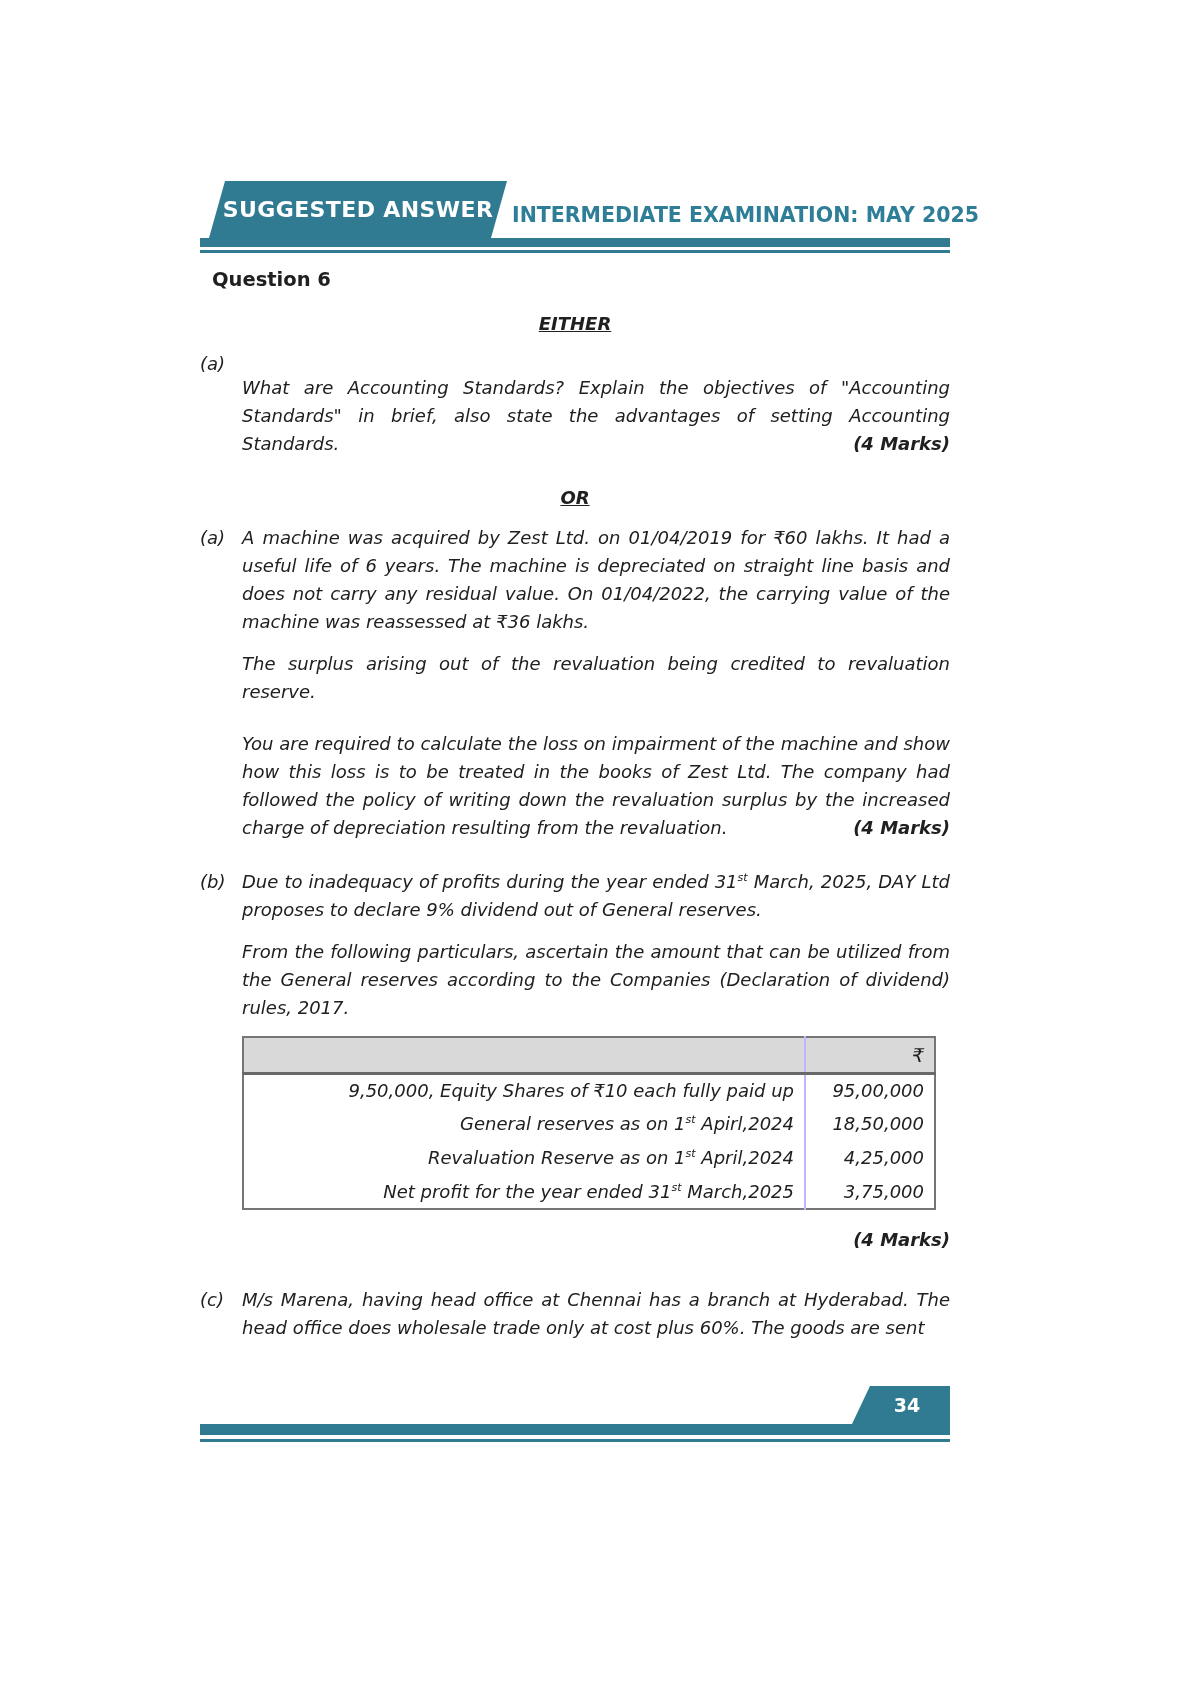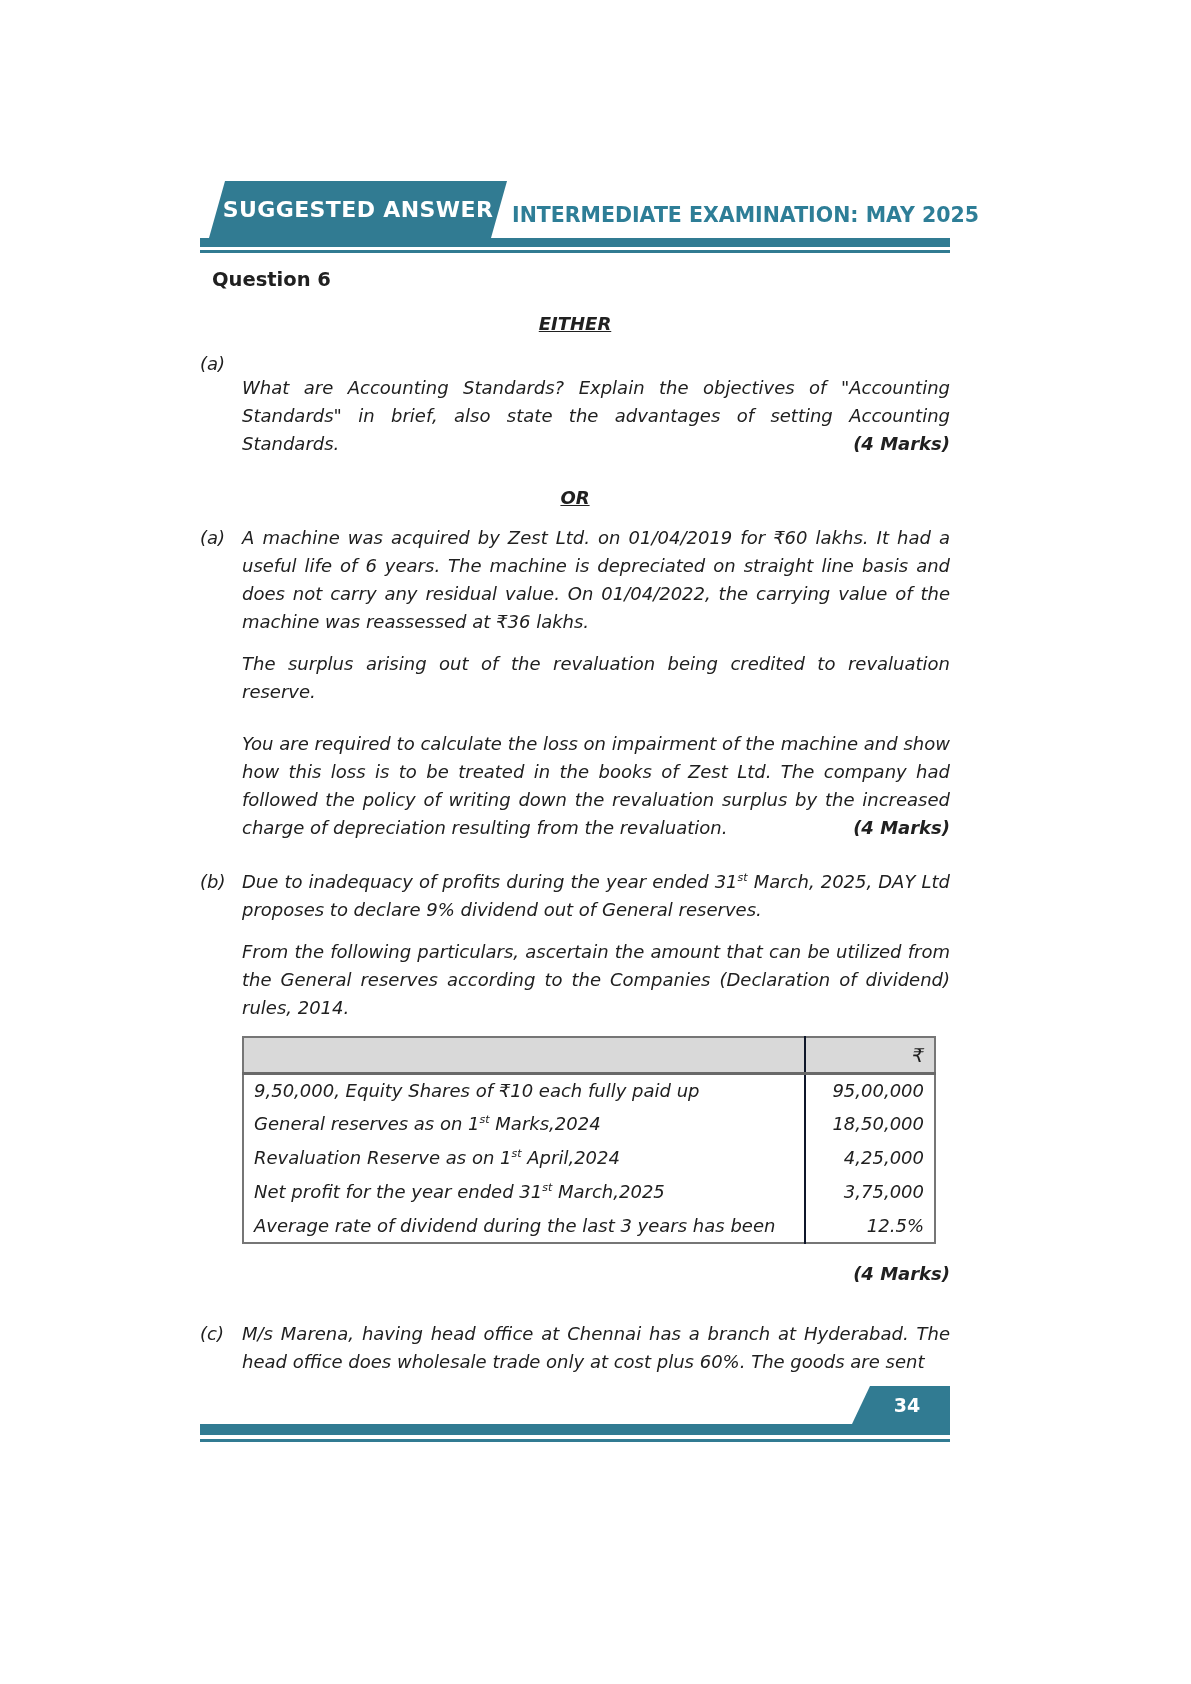--- a/index.html
+++ b/index.html
@@ -43,21 +43,21 @@
   .marks-line { text-align:right; font-weight:bold; margin:16px 0 20px; }
   sup.st { font-size:11px; line-height:0; vertical-align:super; }
 
   
   table.b-table {
     width:692px; border-collapse:collapse; margin:6px 0 0;
     font-size:18px; table-layout:fixed;
   }
   table.b-table th, table.b-table td { font-weight:normal; padding:2px 10px; }
   table.b-table { border:2px solid #767676; }
-  th.col-label, td.cell-label { width:562px; border-right:2px solid #0f172a; text-align:left; }
+  th.col-label, td.cell-label { width:562px; border-right:2px solid #c4b5fd; text-align:right; }
   th.col-value, td.cell-value { width:130px; text-align:right; }
   tr.t-head th { background:#d9d9d9; height:36px; border-bottom:3px solid #696969; }
   th.col-value { font-weight:bold; font-size:19px; }
   tr.t-row td { height:34px; }
 
   
   .footer-rule-thick { top:1424px; height:11px; }
   .footer-rule-thin  { top:1439px; }
   .page-tab {
     position:absolute; left:852px; top:1386px; width:98px; height:38px;
@@ -99,47 +99,43 @@
         <p>A machine was acquired by Zest Ltd. on 01/04/2019 for ₹60 lakhs. It had a useful life of 6 years. The machine is depreciated on straight line basis and does not carry any residual value. On 01/04/2022, the carrying value of the machine was reassessed at ₹36 lakhs.</p>
         <p>The surplus arising out of the revaluation being credited to revaluation reserve.</p>
         <p class="with-marks"><span>You are required to calculate the loss on impairment of the machine and show how this loss is to be treated in the books of Zest Ltd. The company had followed the policy of writing down the revaluation surplus by the increased charge of depreciation resulting from the revaluation.</span><span class="marks marks-anchor">(4 Marks)</span></p>
       </div>
     </div>
 
     <div class="item">
       <div class="item-label">(b)</div>
       <div class="item-body">
         <p><span>Due to inadequacy of profits during the year ended 31</span><sup class="st">st</sup><span> March, 2025, DAY Ltd proposes to declare 9% dividend out of General reserves.</span></p>
-        <p>From the following particulars, ascertain the amount that can be utilized from the General reserves according to the Companies (Declaration of dividend) rules, 2014.</p>
+        <p>From the following particulars, ascertain the amount that can be utilized from the General reserves according to the Companies (Declaration of dividend) rules, 2017.</p>
 
         <table class="b-table">
           <tbody>
               <tr class="t-head">
             <th class="col-label"></th>
             <th class="col-value">₹</th>
           </tr>
           <tr class="t-row">
             <td class="cell-label"><span>9,50,000, Equity Shares of ₹10 each fully paid up</span><sup class="st"></sup><span></span></td>
             <td class="cell-value">95,00,000</td>
           </tr>
           <tr class="t-row">
-            <td class="cell-label"><span>General reserves as on 1</span><sup class="st">st</sup><span> Marks,2024</span></td>
+            <td class="cell-label"><span>General reserves as on 1</span><sup class="st">st</sup><span> Apirl,2024</span></td>
             <td class="cell-value">18,50,000</td>
           </tr>
           <tr class="t-row">
             <td class="cell-label"><span>Revaluation Reserve as on 1</span><sup class="st">st</sup><span> April,2024</span></td>
             <td class="cell-value">4,25,000</td>
           </tr>
           <tr class="t-row">
             <td class="cell-label"><span>Net profit for the year ended 31</span><sup class="st">st</sup><span> March,2025</span></td>
             <td class="cell-value">3,75,000</td>
-          </tr>
-          <tr class="t-row">
-            <td class="cell-label"><span>Average rate of dividend during the last 3 years has been</span><sup class="st"></sup><span></span></td>
-            <td class="cell-value">12.5%</td>
           </tr>
         </tbody>
           </table>
 
         <div class="marks-line">(4 Marks)</div>
       </div>
     </div>
 
     <div class="item">
       <div class="item-label">(c)</div>

